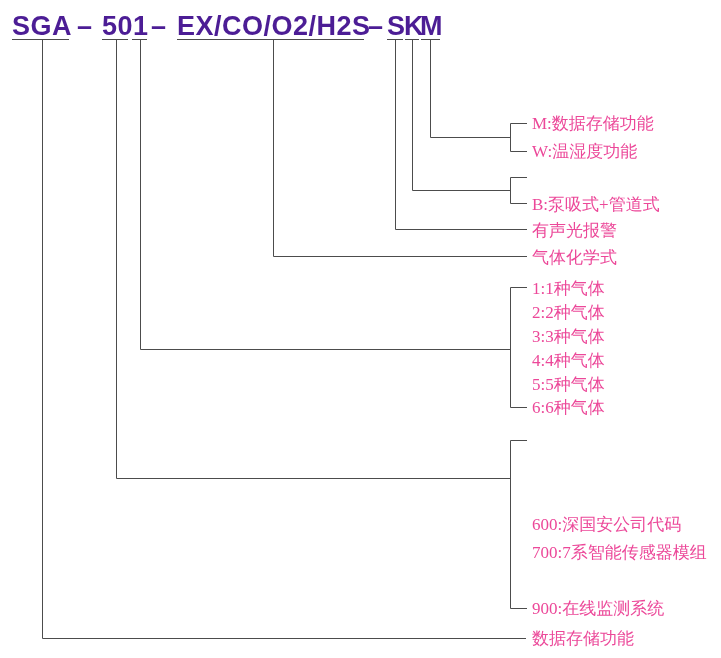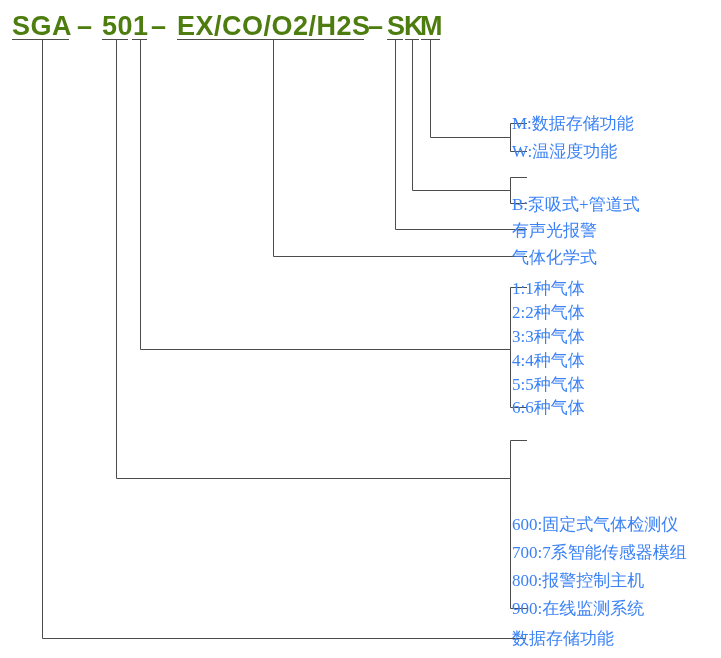--- a/index.html
+++ b/index.html
@@ -24,32 +24,32 @@
     fill: none;
     stroke: #4c4c4c;
     stroke-width: 1;
   }
   .title-seg {
     position: absolute;
     top: 12px;
     font-size: 27px;
     line-height: 28px;
     font-weight: bold;
-    color: #4d7c0f;
+    color: #4c1d95;
     white-space: nowrap;
     letter-spacing: 0.5px;
   }
   .lbl {
     position: absolute;
-    left: 512px;
+    left: 532px;
     transform: translateY(-50%);
     font-family: "Liberation Serif", "DejaVu Serif", serif;
     font-size: 17px;
     line-height: 1;
-    color: #3b82f6;
+    color: #ec4899;
     white-space: nowrap;
   }
 </style>
 </head>
 <body>
 
 <div class="canvas">
 
   <svg class="lines" width="721" height="658" viewBox="0 0 721 658">
 
@@ -94,20 +94,19 @@
   <div class="lbl" style="top:230px">有声光报警</div>
   <div class="lbl" style="top:257px">气体化学式</div>
 
   <div class="lbl" style="top:288px">1:1种气体</div>
   <div class="lbl" style="top:312px">2:2种气体</div>
   <div class="lbl" style="top:336px">3:3种气体</div>
   <div class="lbl" style="top:360px">4:4种气体</div>
   <div class="lbl" style="top:384px">5:5种气体</div>
   <div class="lbl" style="top:407px">6:6种气体</div>
 
-  <div class="lbl" style="top:524px">600:固定式气体检测仪</div>
+  <div class="lbl" style="top:524px">600:深国安公司代码</div>
   <div class="lbl" style="top:552px">700:7系智能传感器模组</div>
-  <div class="lbl" style="top:580px">800:报警控制主机</div>
   <div class="lbl" style="top:608px">900:在线监测系统</div>
 
   <div class="lbl" style="top:638px">数据存储功能</div>
 
 </div>
 
 </body></html>

